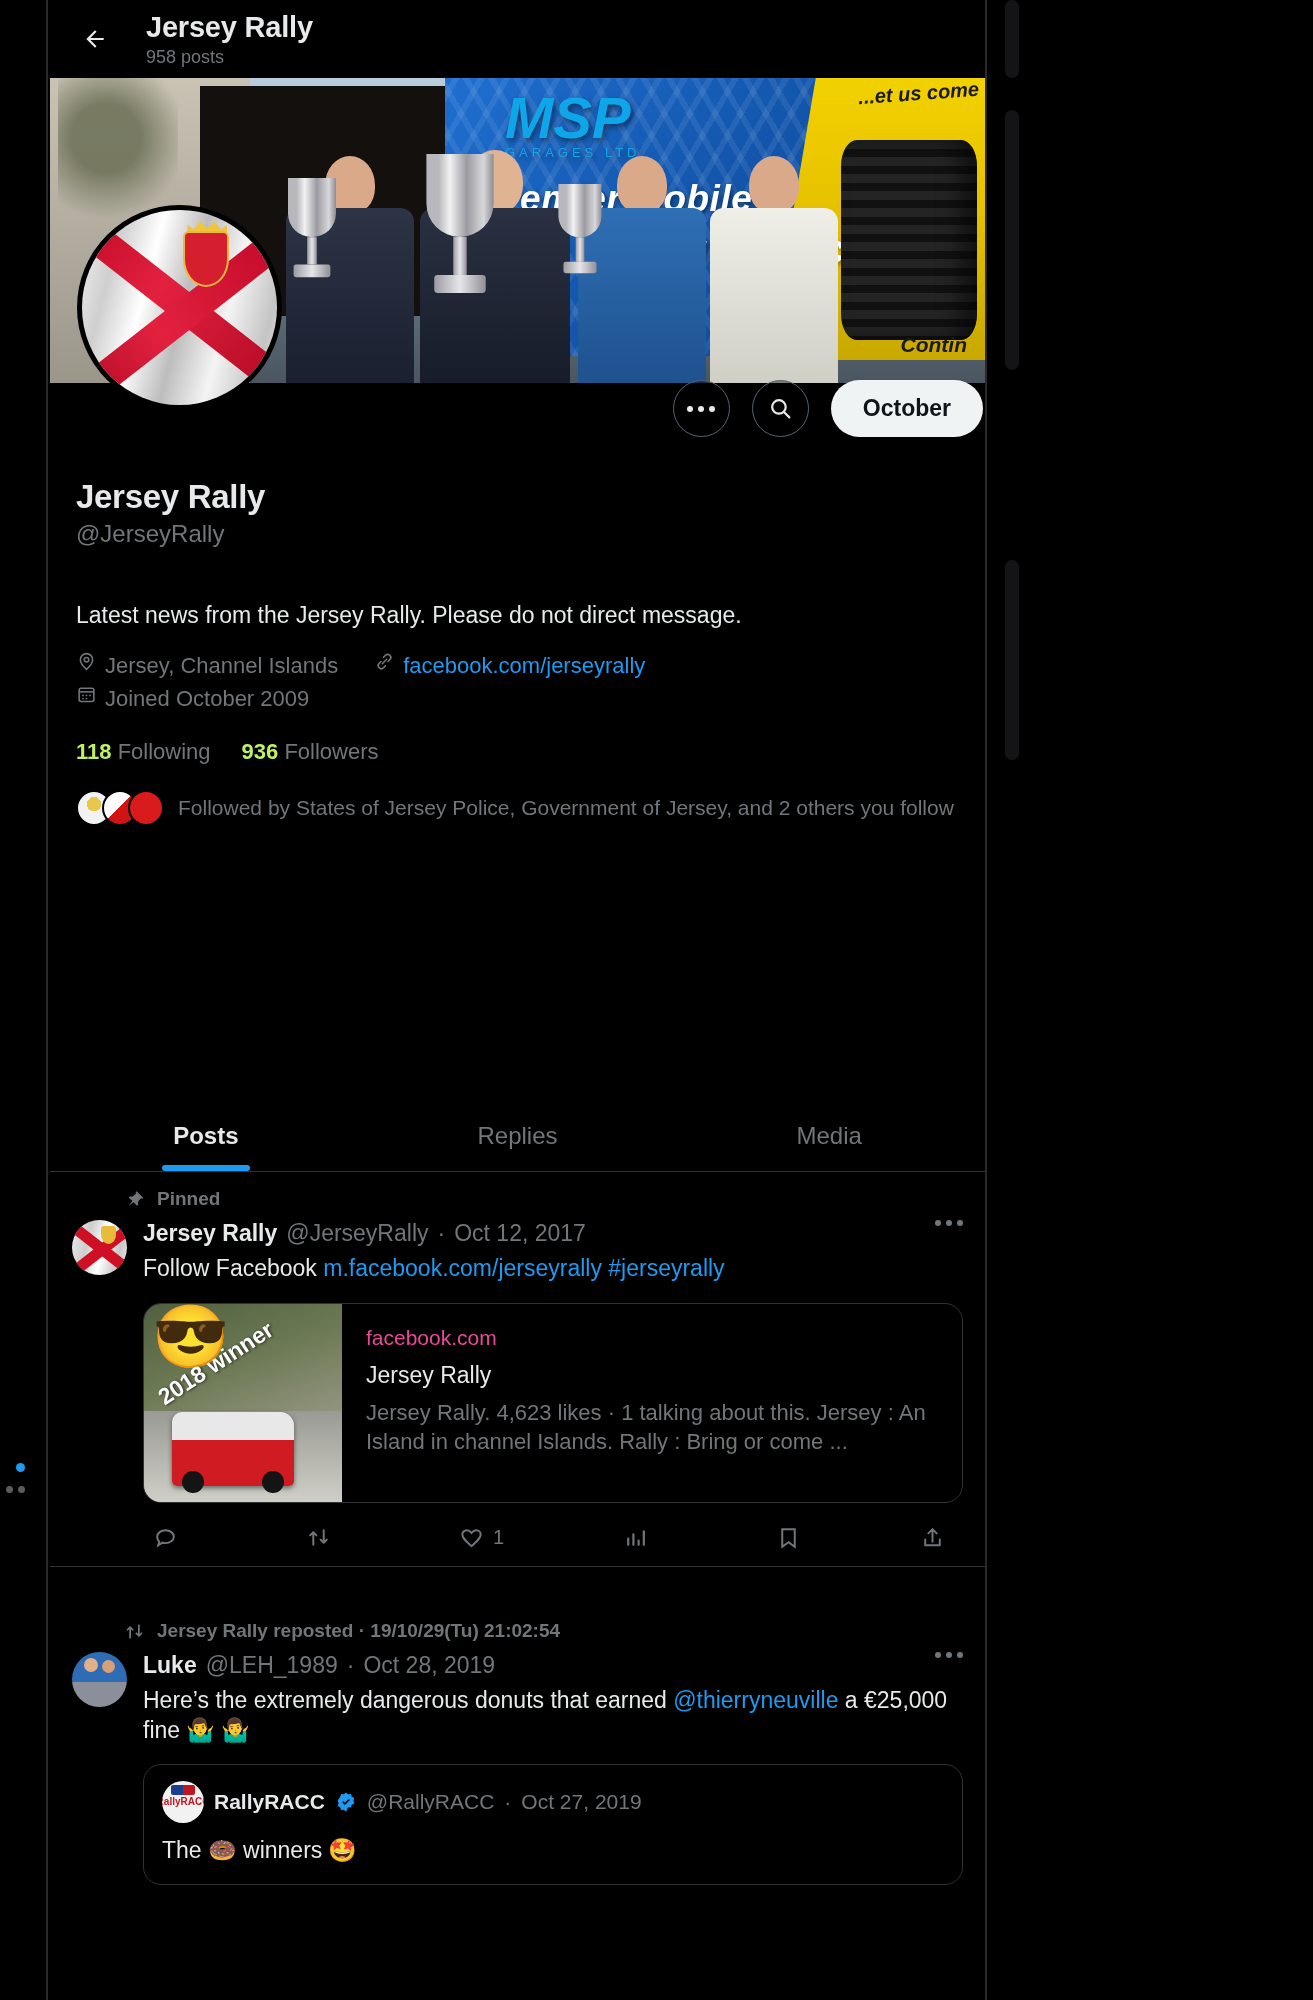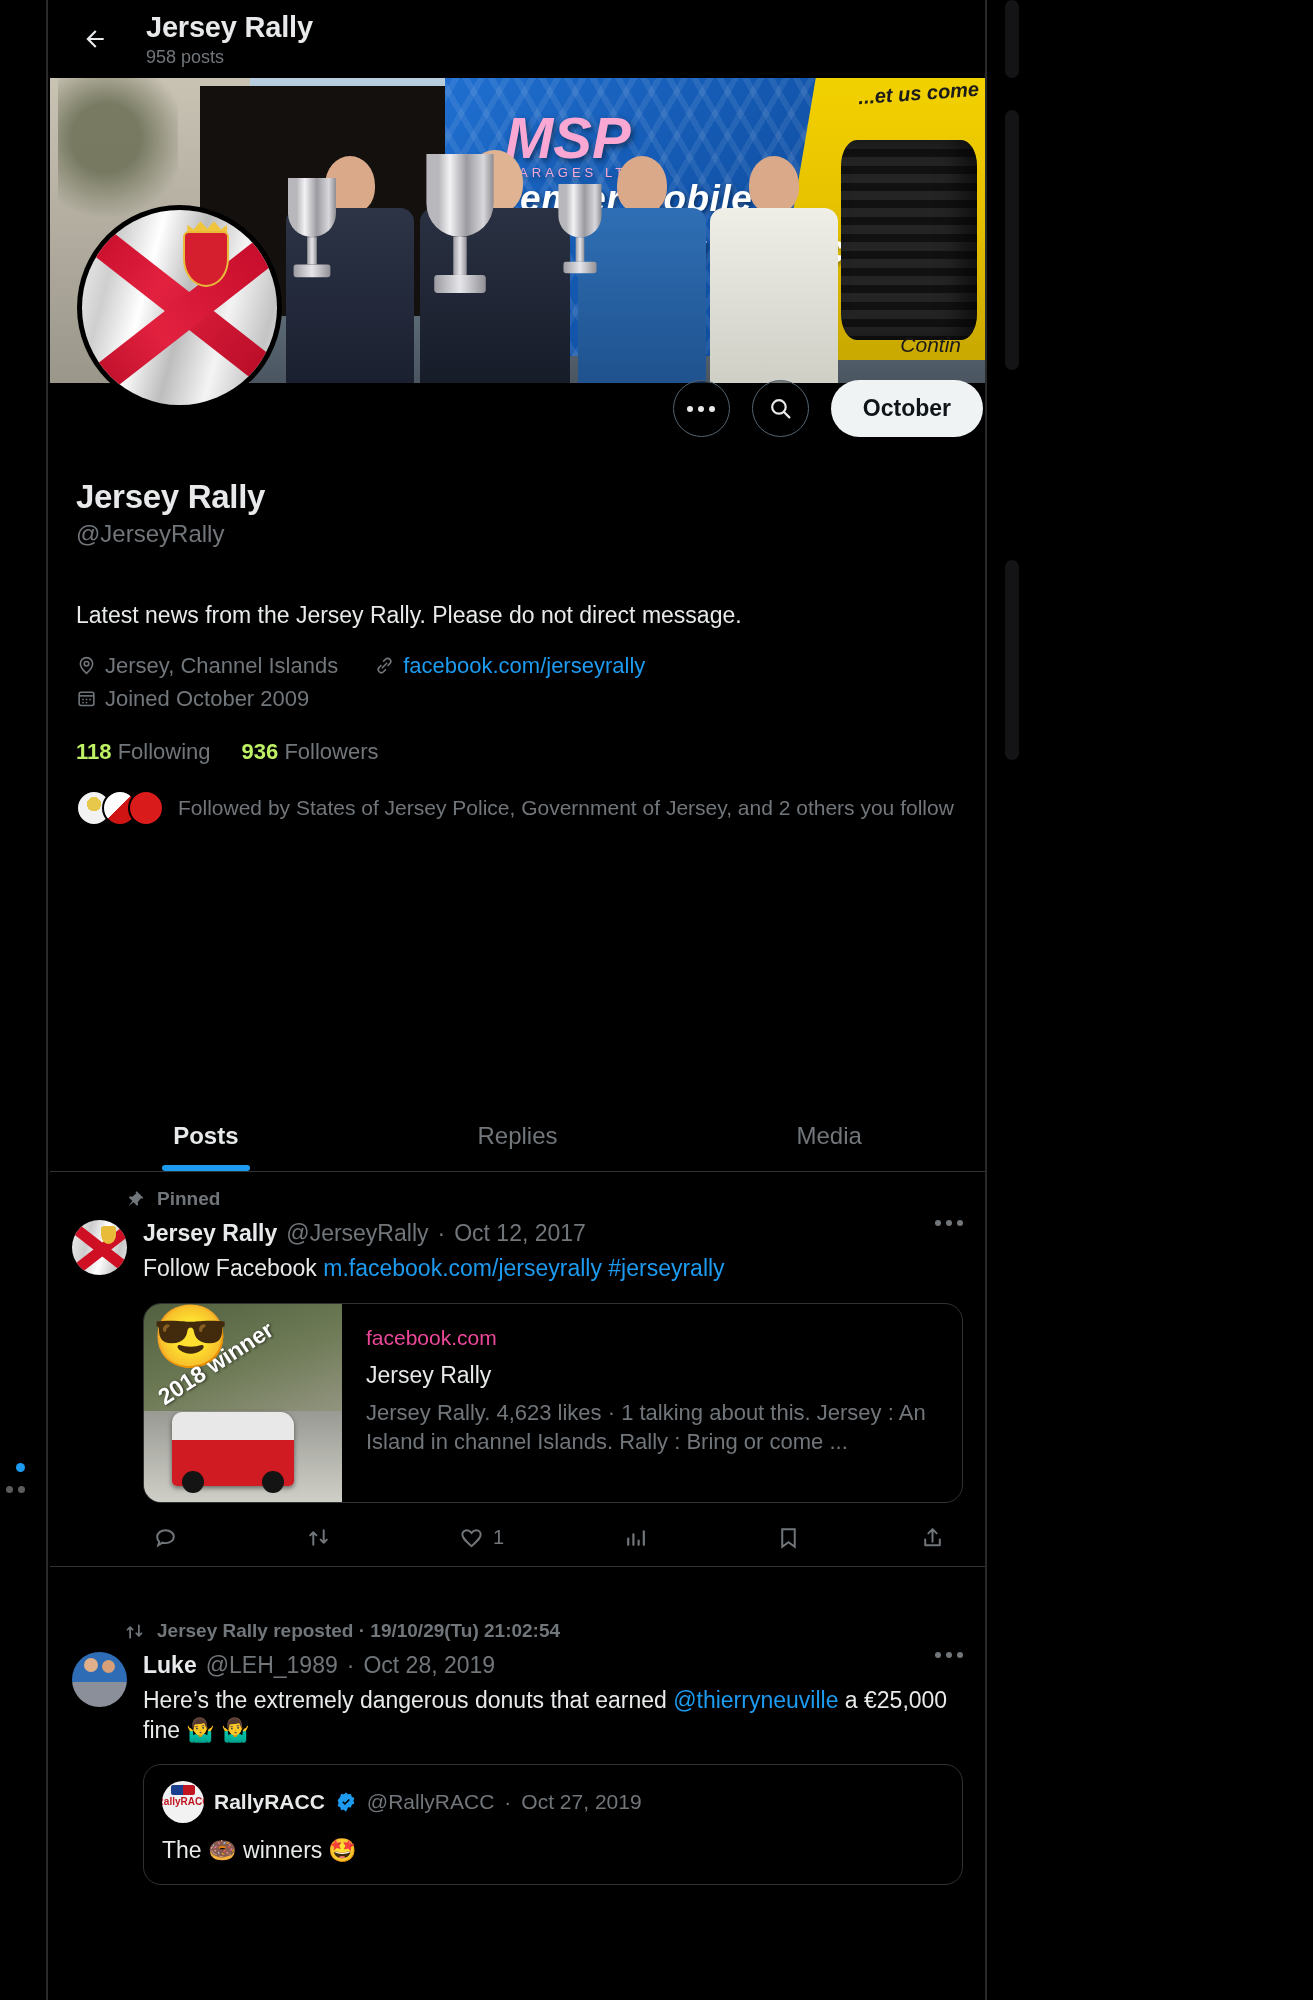--- a/index.html
+++ b/index.html
@@ -117,42 +117,41 @@
     font-size: 37px; font-weight: bold; color: #fff; font-style: italic;
     text-shadow: 2px 2px 5px rgba(0,0,0,.45); letter-spacing: .5px;
   }
   .banner .board-text2 {
     position: absolute; left: 430px; top: 148px; width: 450px;
     font-size: 41px; font-weight: bold; color: #fff; font-style: italic;
     text-shadow: 2px 2px 5px rgba(0,0,0,.45); letter-spacing: .5px;
   }
   .banner .board-logo {
     position: absolute; left: 455px; top: 6px; font-size: 58px;
-    font-weight: bold; font-style: italic; color: #f9a8d4;
+    font-weight: bold; font-style: italic; color: #0ea5e9;
     text-shadow: 2px 3px 6px rgba(0,0,0,.5);
-    margin-top: 20px;
   }
   .banner .board-logo small { display:block; font-size: 13px; letter-spacing: 4px; font-style: normal; font-weight: normal; margin-top:-6px;}
   .banner .come-text {
     position: absolute; right: 6px; top: 4px; font-size: 20px; color: #1b1b1b;
     font-style: italic; font-weight: bold; transform: rotate(-4deg);
   }
   .banner .tyre {
     position: absolute; right: 8px; top: 62px; width: 136px; height: 200px;
     border-radius: 16px / 26px;
     background: repeating-linear-gradient(180deg,#242424 0 9px,#111 9px 17px);
     box-shadow: inset -16px 0 22px rgba(0,0,0,.55);
   }
   .banner .dunlop {
     position: absolute; right: 152px; bottom: 26px; font-size: 21px;
     font-weight: bold; color: #1a1a1a; font-style: italic;
   }
   .banner .conti {
-    position: absolute; right: 24px; bottom: 26px; font-size: 21px;
-    font-weight: normal; color: #1a1a1a; font-style: italic;
+    position: absolute; right: 18px; bottom: 26px; font-size: 21px;
+    font-weight: bold; color: #1a1a1a; font-style: italic;
   }
   
   .banner .person {
     position: absolute; bottom: 0;
   }
   .banner .head {
     width: 50px; height: 58px; border-radius: 50% 50% 45% 45%;
     background: #d9a98a; margin: 0 auto;
   }
   .banner .body { width: 128px; height: 175px; margin-top: -6px; border-radius: 14px 14px 0 0; }
@@ -233,21 +232,21 @@
   }
 
   
   .profile {
     position: absolute; left: 0; top: 478px; width: 935px; padding: 0 26px;
   }
   .disp-name { font-size: 33px; font-weight: bold; color: #e7e9ea; line-height: 1.16; letter-spacing: -0.3px;}
   .handle { font-size: 24px; color: #71767b; margin-top: 4px; }
   .bio { font-size: 23px; color: #e7e9ea; margin-top: 53px; line-height: 1.3; }
   .meta { margin-top: 20px; font-size: 22px; color: #71767b; line-height: 1.32;}
-  .meta .row { display: flex; align-items: center; flex-wrap: wrap; gap: 8px; }
+  .meta .row { display: flex; align-items: flex-start; flex-wrap: wrap; gap: 8px; }
   .meta .row + .row { margin-top: 4px; }
   .meta svg { width: 21px; height: 21px; flex: 0 0 21px; }
   .meta a { color: #1d9bf0; text-decoration: none; }
   .meta .sep { width: 20px; }
   .counts { margin-top: 26px; font-size: 22px; color: #71767b; display: flex; gap: 31px; }
   .counts b { color: #bef264; font-weight: bold; }
   .counts span { cursor: pointer; }
   .followedby {
     margin-top: 25px; display: flex; align-items: center; gap: 14px;
     font-size: 21px; color: #71767b;

